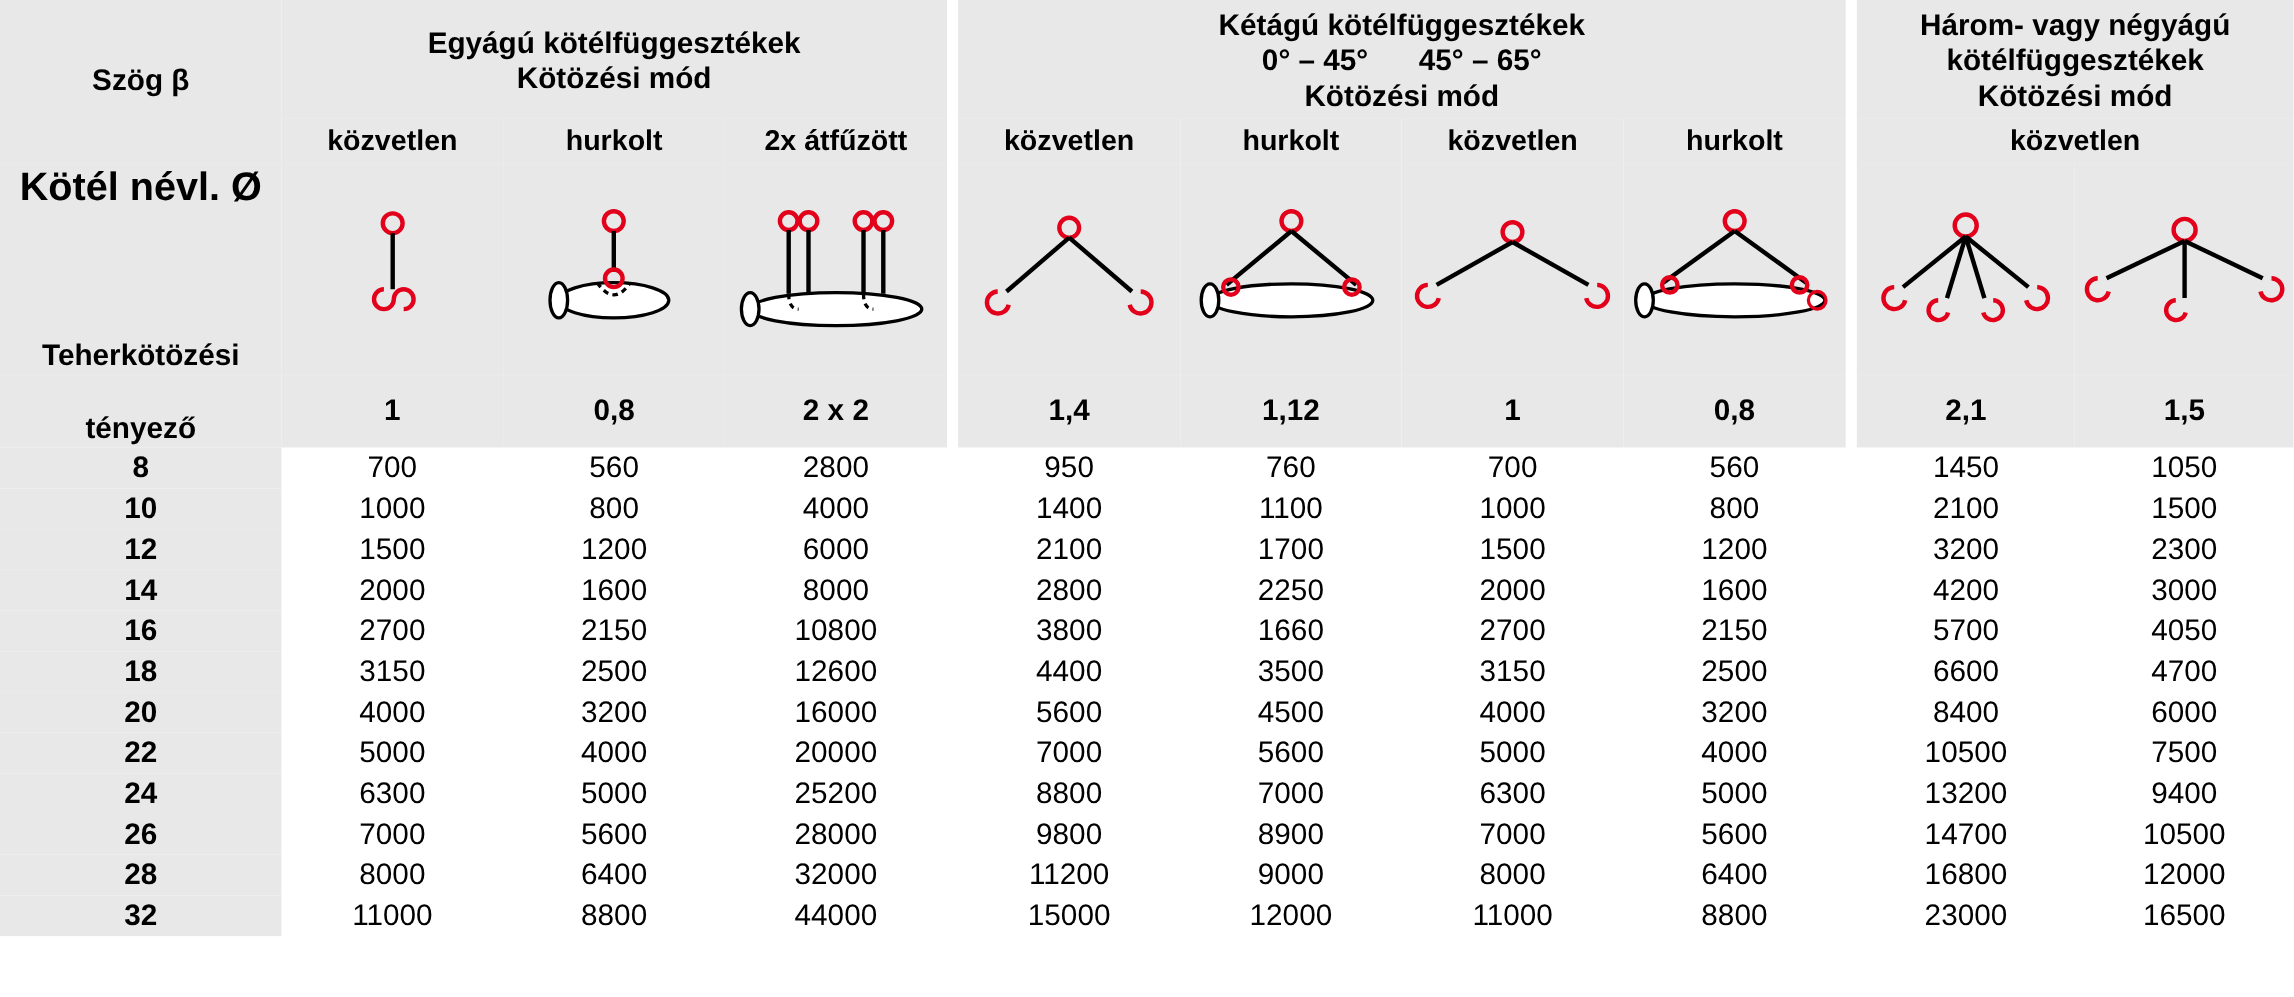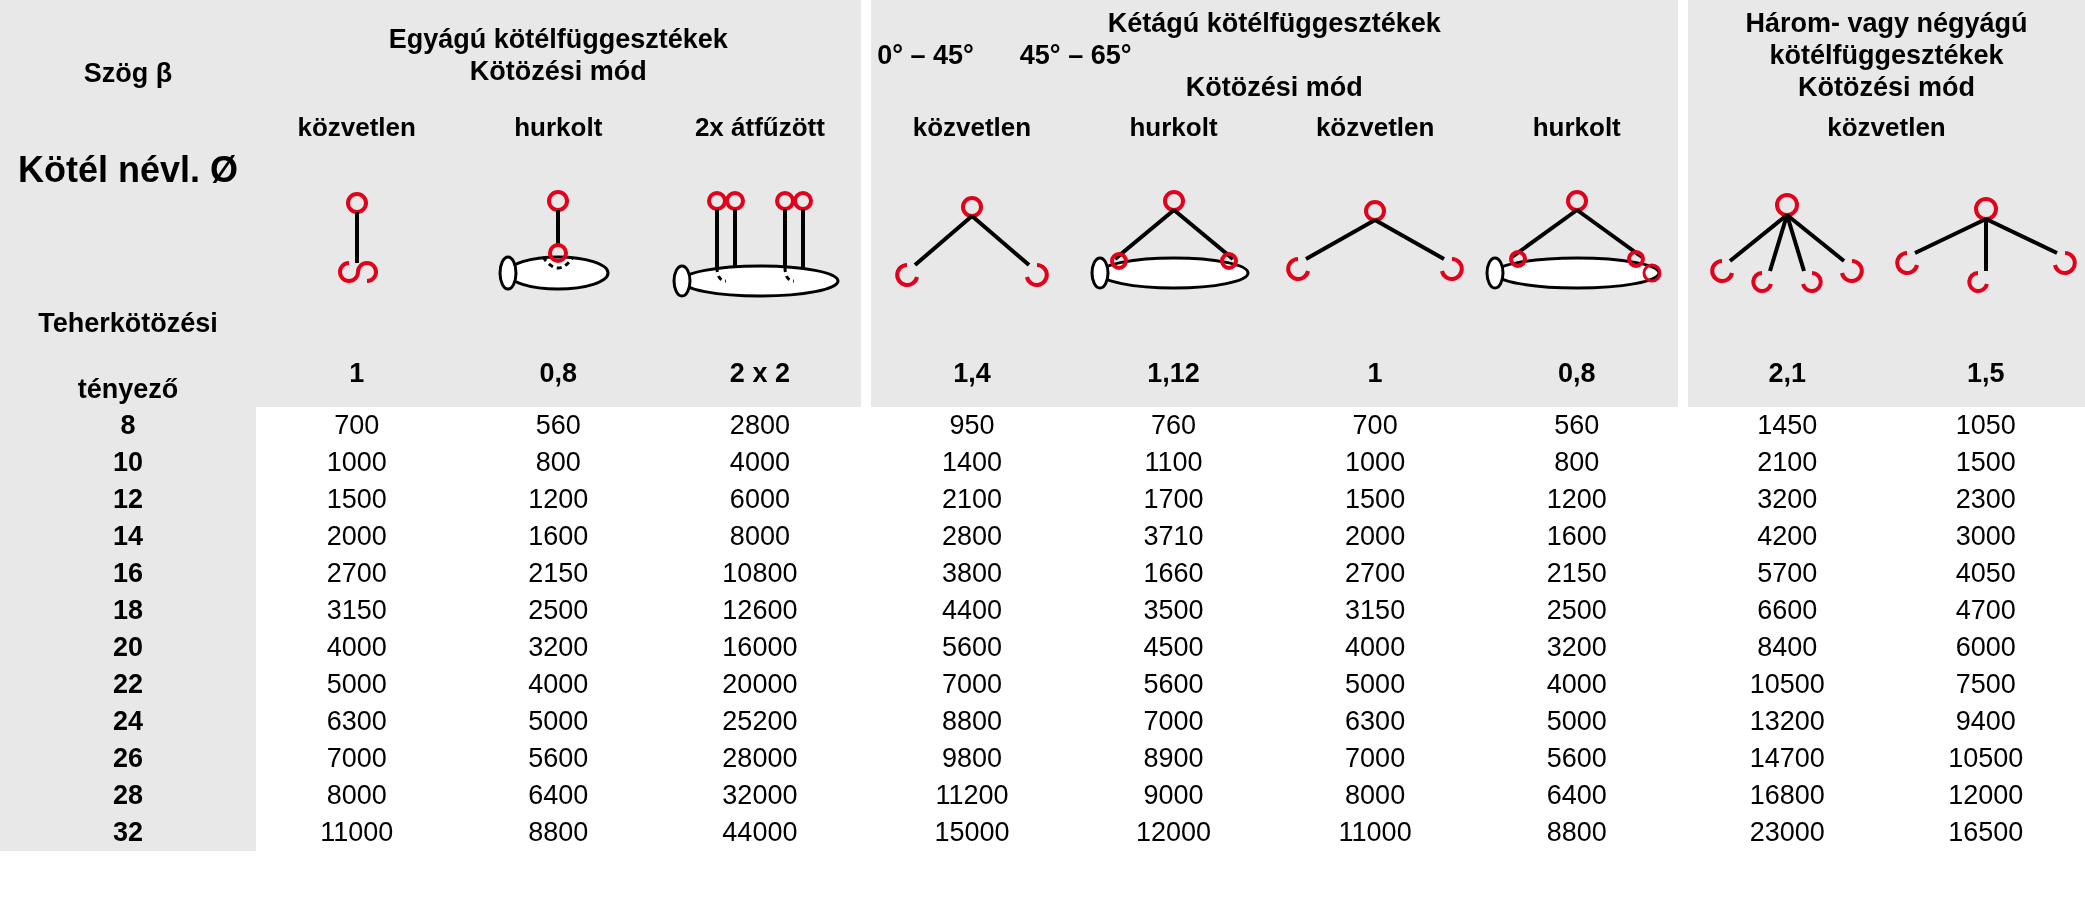--- a/index.html
+++ b/index.html
@@ -49,21 +49,21 @@
   .val{
     font-size:27px;
     padding:5px 0;
   }
   .val-dia{
     font-size:27px;font-weight:bold;
     padding:5px 0;
   }
   .angles{
     font-size:27px;font-weight:bold;
-    display:flex;gap:46px;
+    display:flex;justify-content:center;gap:46px;
   }
   .grp-title .line{display:block;}
   .row-data td{line-height:1.0;}
   .hdr-row td{vertical-align:middle;}
   .labelcol{
     background:#e8e8e8;
   }
   .lbl-szog{
     font-size:27px;font-weight:bold;
     padding-bottom:2px;
@@ -314,21 +314,21 @@
           <td class="white val">3200</td>
           <td class="white val">2300</td>
         </tr>
         <tr class="row-data">
           <td class="labelcol val-dia">14</td>
           <td class="white val">2000</td>
           <td class="white val">1600</td>
           <td class="white val">8000</td>
           <td class="sep"></td>
           <td class="white val">2800</td>
-          <td class="white val">3710</td>
+          <td class="white val">2250</td>
           <td class="white val">2000</td>
           <td class="white val">1600</td>
           <td class="sep"></td>
           <td class="white val">4200</td>
           <td class="white val">3000</td>
         </tr>
         <tr class="row-data">
           <td class="labelcol val-dia">16</td>
           <td class="white val">2700</td>
           <td class="white val">2150</td>

